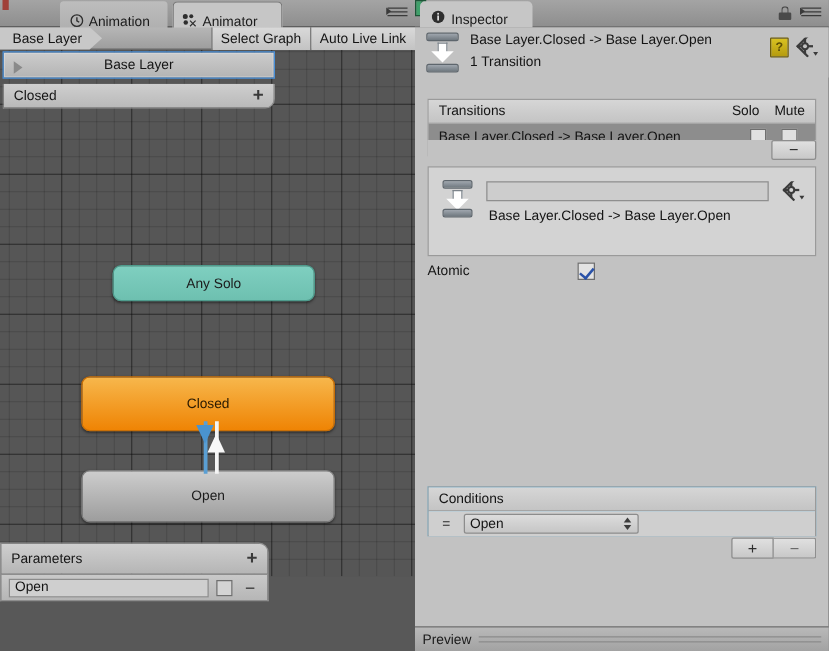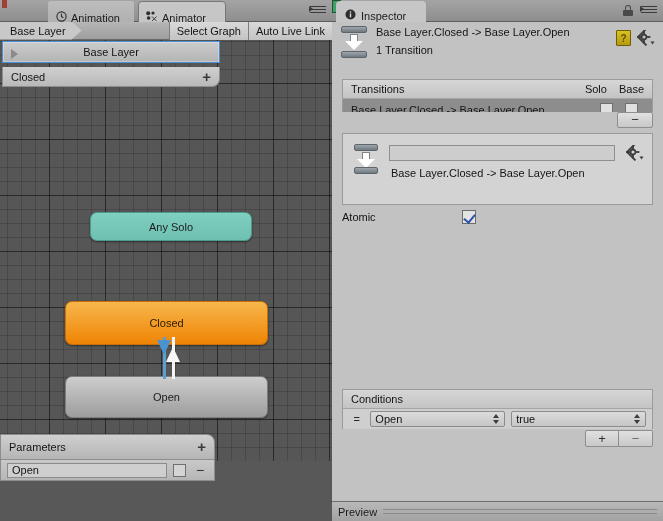--- a/index.html
+++ b/index.html
@@ -304,21 +304,21 @@
             <path d="M13.5 11.5l4 0-2 3z" fill="#3b3b3b"></path>
           </svg>
       </div>
     </div>
 
     <div class="panel" id="transitions-panel">
       <div class="sect-head">
         <span>Transitions</span>
         <span class="solomute">
           <span>Solo</span>
-          <span>Base</span>
+          <span>Mute</span>
         </span>
       </div>
       <div class="trans-row">
         <span>Base Layer.Closed -&gt; Base Layer.Open</span>
         <span class="cb-wrap">
           <span class="cbox"></span>
           <span class="cbox"></span>
         </span>
       </div>
     </div>
@@ -362,27 +362,20 @@
       </div>
       <div class="cond-row">
         <span class="eqsign">=</span>
         <span class="dropdown" style="width:140px">
           <span>Open</span>
           <span class="ud">
               <span class="u"></span>
               <span class="d"></span>
             </span>
         </span>
-        <span class="dropdown" style="width:140px">
-          <span>true</span>
-          <span class="ud">
-              <span class="u"></span>
-              <span class="d"></span>
-            </span>
-        </span>
       </div>
     </div>
 
     <div class="cond-foot">
       <div class="pmbtns">
         <div class="pmbtn l">+</div>
         <div class="pmbtn r">−</div>
       </div>
     </div>
 

